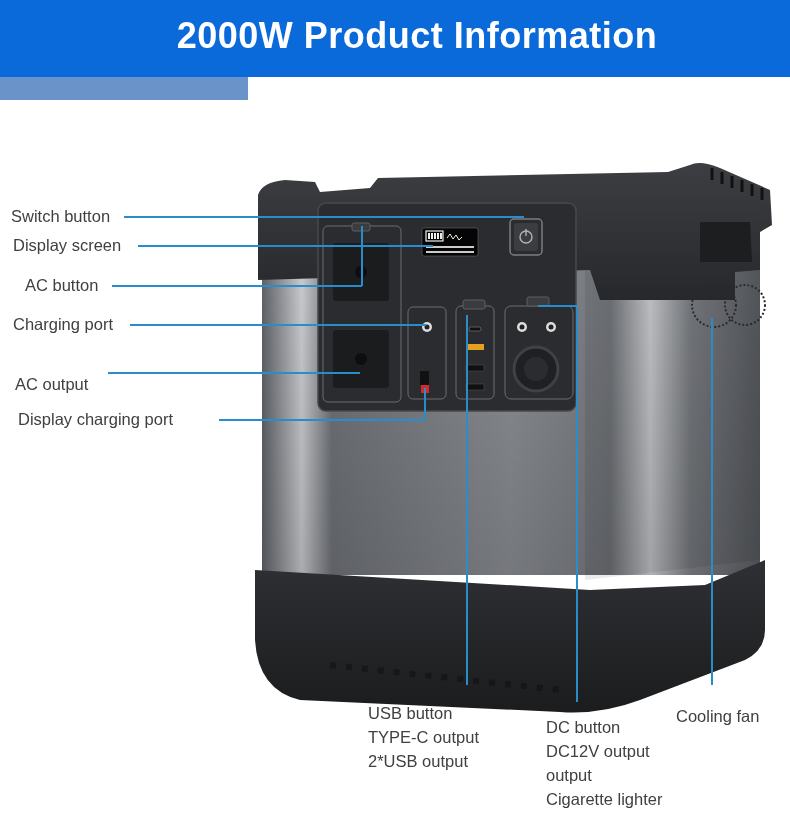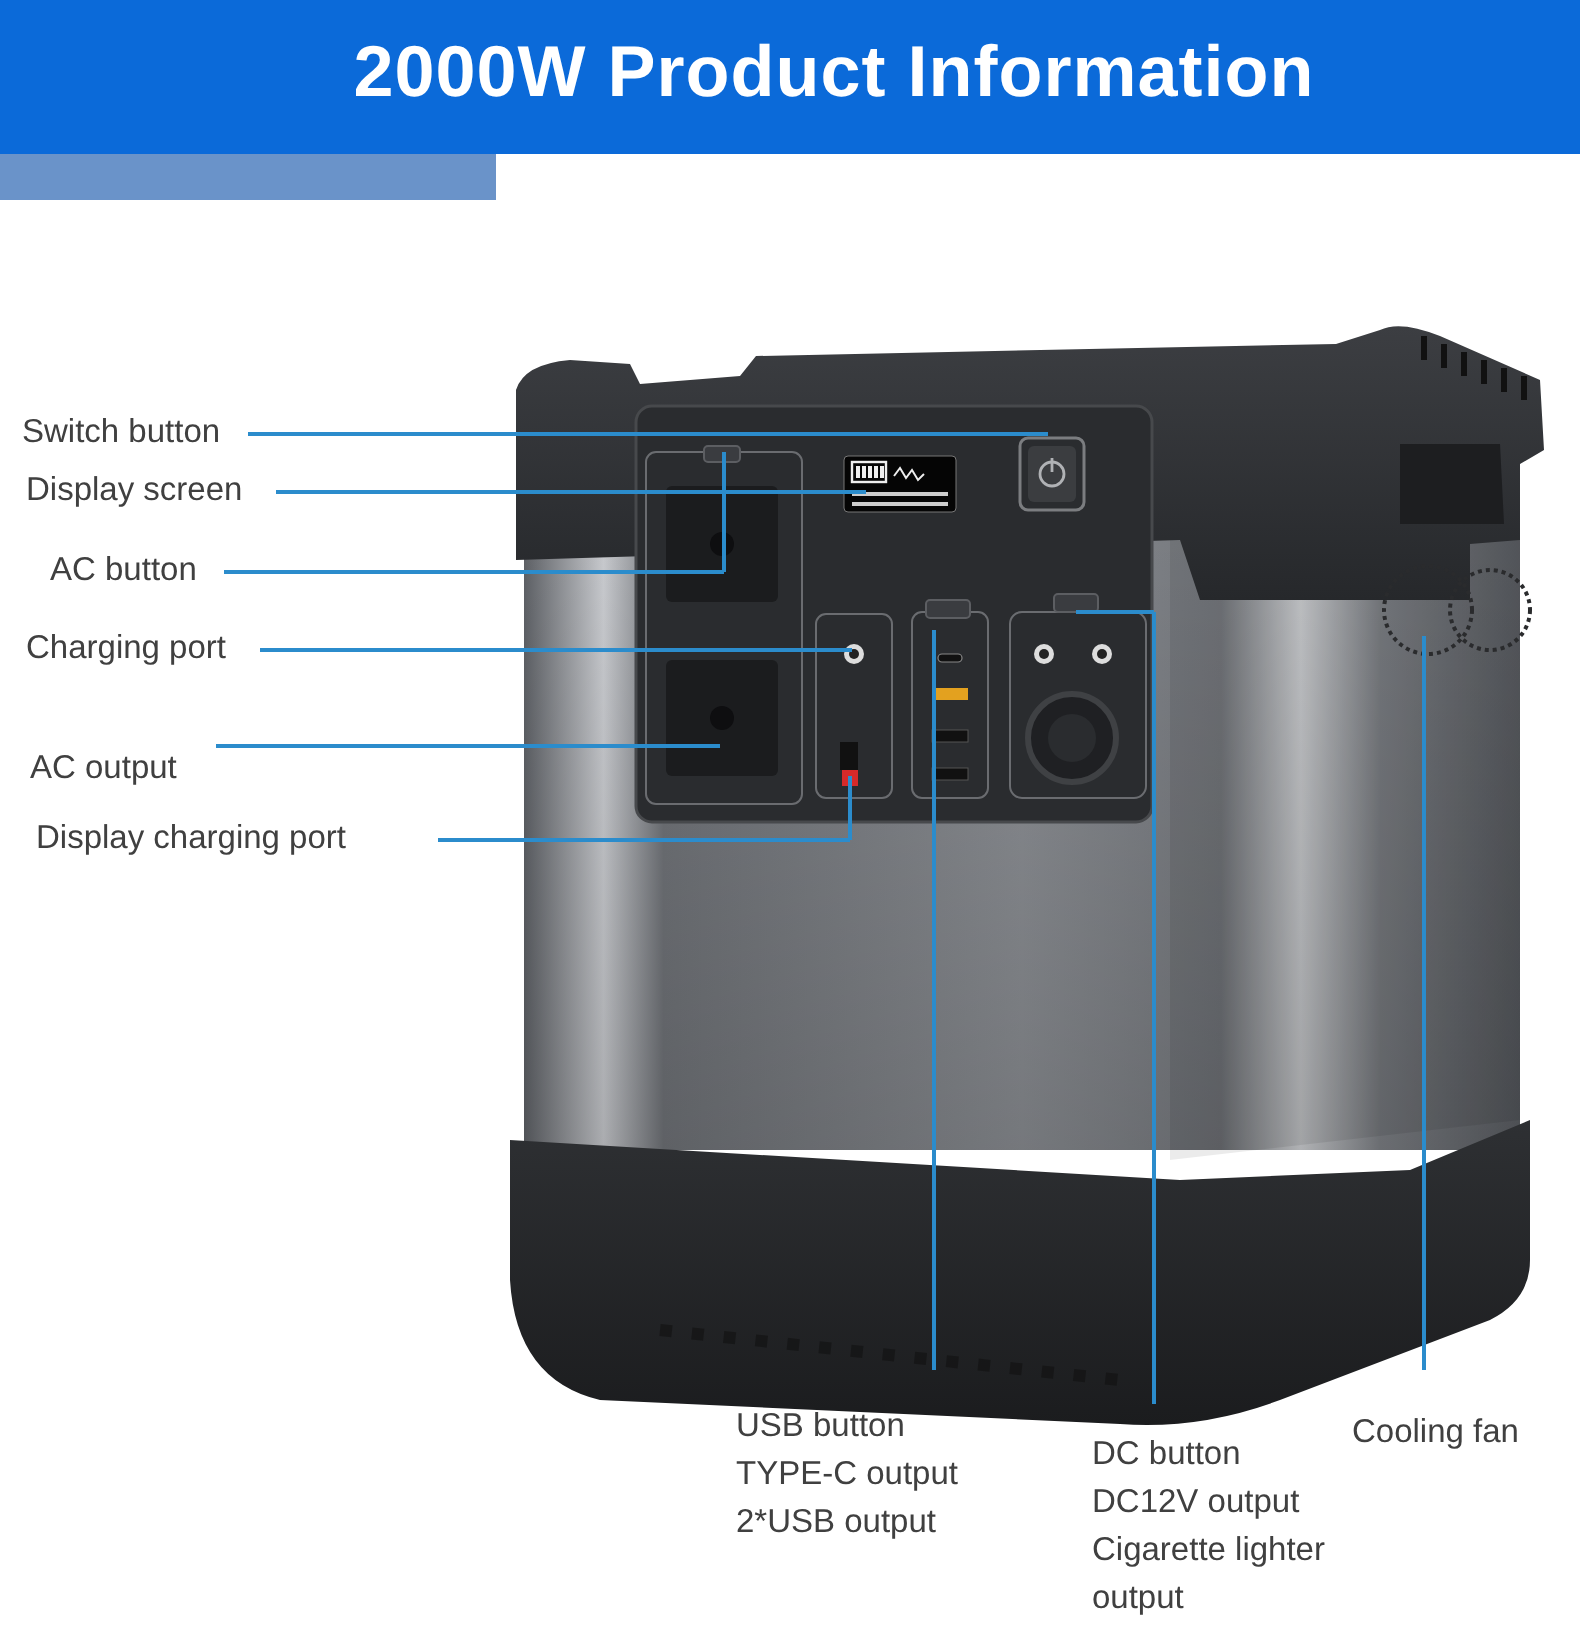--- a/index.html
+++ b/index.html
@@ -147,16 +147,16 @@
 <div class="label" style="left:18px;top:409px;">Display charging port</div>
 
 <div class="label multi" style="left:368px;top:701px;">
   <span class="row">USB button</span>
   <span class="row">TYPE-C output</span>
   <span class="row">2*USB output</span>
 </div>
 <div class="label multi" style="left:546px;top:715px;">
   <span class="row">DC button</span>
   <span class="row">DC12V output</span>
+  <span class="row">output</span>
   <span class="row">Cigarette lighter</span>
-  <span class="row">output</span>
 </div>
 <div class="label" style="left:676px;top:706px;">Cooling fan</div>
 
 </body></html>

